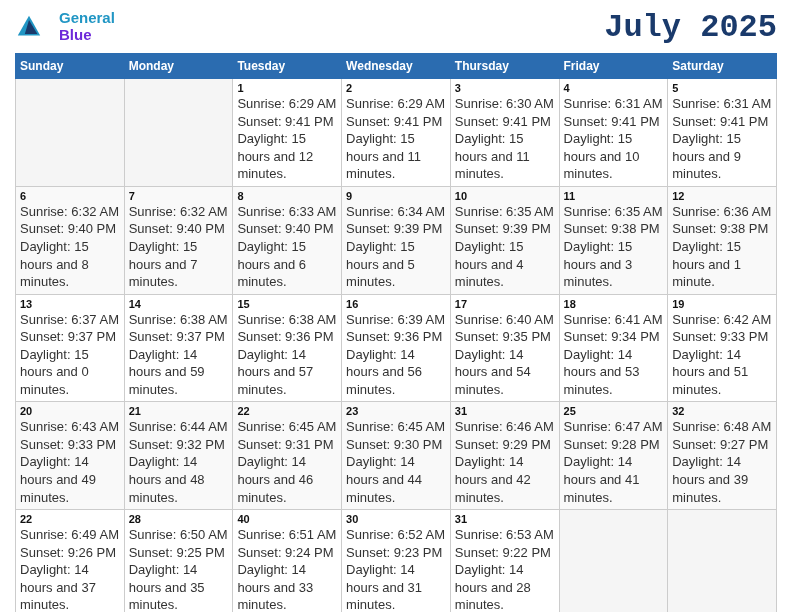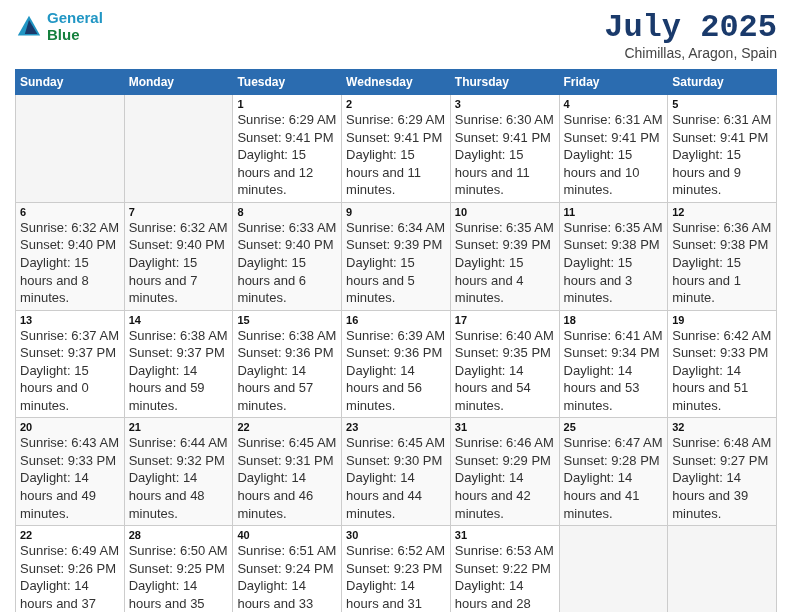--- a/index.html
+++ b/index.html
@@ -19,21 +19,21 @@
     }
     .header {
       display: flex;
       justify-content: space-between;
       align-items: flex-start;
       margin-bottom: 8px;
     }
     .logo {
       display: flex;
       align-items: center;
-      gap: 4px;
+      gap: 16px;
     }
     .logo-text {
       font-size: 15px;
       font-weight: bold;
       color: #1a3a6b;
       line-height: 1.1;
     }
     .logo-text span {
       color: #2196c4;
     }
@@ -107,26 +107,25 @@
 
 <div class="page">
   <div class="header">
     <div class="logo">
       <svg class="logo-icon" viewBox="0 0 40 40">
         <polygon points="20,4 36,32 4,32" fill="#2196c4"></polygon>
         <polygon points="20,10 32,30 14,30" fill="#1a3a6b"></polygon>
       </svg>
       <div class="logo-text">
         <div><span>General</span></div>
-        <div style="color:#15803d;">Blue</div>
+        <div style="color:#6d28d9;">Blue</div>
       </div>
     </div>
     <div class="title-block">
       <div class="month-year">July 2025</div>
-      <div class="location">Chimillas, Aragon, Spain</div>
     </div>
   </div>
 
   <table class="calendar">
     <thead>
       <tr id="header-row">
           <th>Sunday</th>
           <th>Monday</th>
           <th>Tuesday</th>
           <th>Wednesday</th>

